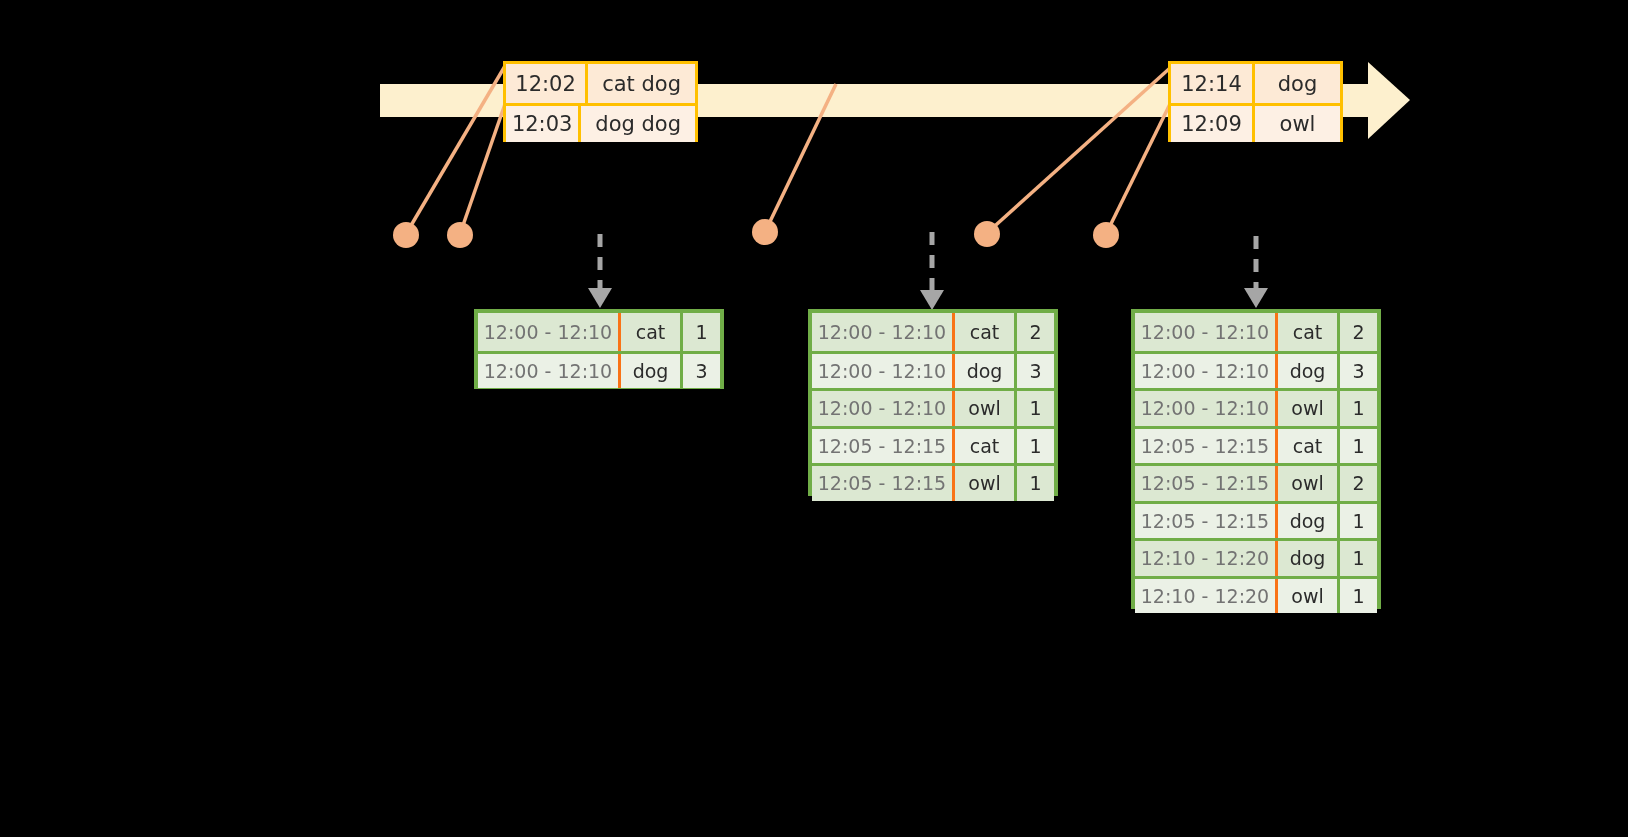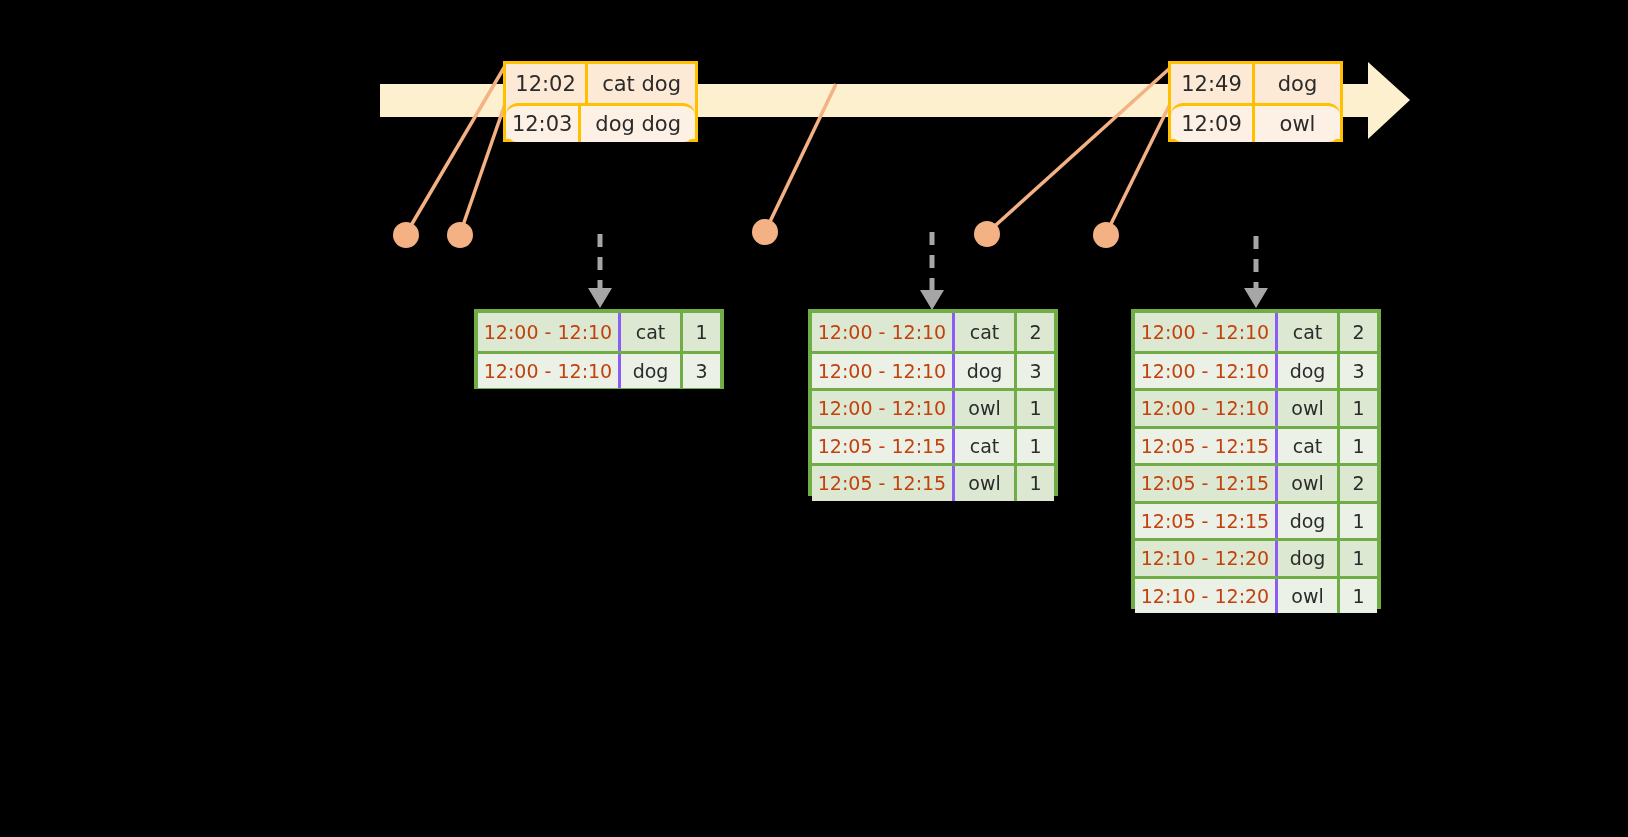--- a/index.html
+++ b/index.html
@@ -6,36 +6,36 @@
   body{width:1628px;height:837px;position:relative;overflow:hidden;
        font-family:"DejaVu Sans","Liberation Sans",sans-serif;}
   #stage{position:absolute;inset:0;text-align:center;}
   svg.layer{position:absolute;left:0;top:0;width:1628px;height:837px;pointer-events:none;}
 
   
   .evt-box{position:absolute;border:3px solid #FFC000;box-sizing:border-box;
            background:#FDEAD6;z-index:5;}
   .evt-row{display:flex;height:39px;box-sizing:border-box;}
   .evt-row + .evt-row{border-top:3px solid #FFC000;}
-  .evt-row.alt{background:#FDF0E4;border-radius:12px;}
+  .evt-row.alt{background:#FDF0E4;}
   .evt-time{width:84px;display:flex;align-items:center;justify-content:center;
             border-right:3px solid #FFC000;font-size:21px;color:#2b2b2b;
             box-sizing:border-box;}
   .evt-words{flex:1;display:flex;align-items:center;justify-content:center;
              font-size:21px;color:#2b2b2b;padding:0 14px;box-sizing:border-box;
              white-space:nowrap;}
 
   
   .res-table{position:absolute;border:4px solid #70AD47;box-sizing:border-box;
              background:#70AD47;z-index:4;}
   .res-row{display:flex;height:37.5px;box-sizing:border-box;}
   .res-row.odd{background:#DCE8D2;}
   .res-row.even{background:#EBF1E6;}
   .res-win{display:flex;align-items:center;justify-content:center;
-           font-size:19px;color:#c2410c;border-right:3px solid #8b5cf6;
+           font-size:19px;color:#737373;border-right:3px solid #f97316;
            box-sizing:border-box;white-space:nowrap;}
   .res-word{display:flex;align-items:center;justify-content:center;
             font-size:19px;color:#2b2b2b;border-right:3px solid #70AD47;
             box-sizing:border-box;}
   .res-cnt{display:flex;align-items:center;justify-content:center;
            font-size:19px;color:#2b2b2b;box-sizing:border-box;}
   .res-row + .res-row{border-top:3px solid #70AD47;}
 </style>
 </head>
 <body>
@@ -84,21 +84,21 @@
     </div>
     <div class="evt-row alt">
       <div class="evt-time">12:03</div>
       <div class="evt-words">dog dog</div>
     </div>
   </div>
 
 
   <div class="evt-box" style="left:1168px;top:61px;width:175px;height:81px;">
     <div class="evt-row">
-      <div class="evt-time">12:49</div>
+      <div class="evt-time">12:14</div>
       <div class="evt-words">dog</div>
     </div>
     <div class="evt-row alt">
       <div class="evt-time">12:09</div>
       <div class="evt-words">owl</div>
     </div>
   </div>
 
   <div class="res-table" style="left:474px;top:309px;width:250px;height:80px;">
     <div class="res-row odd">

